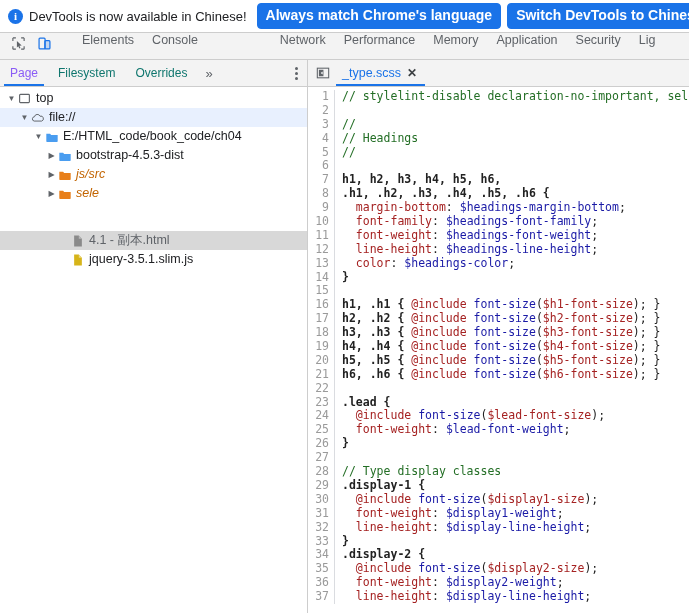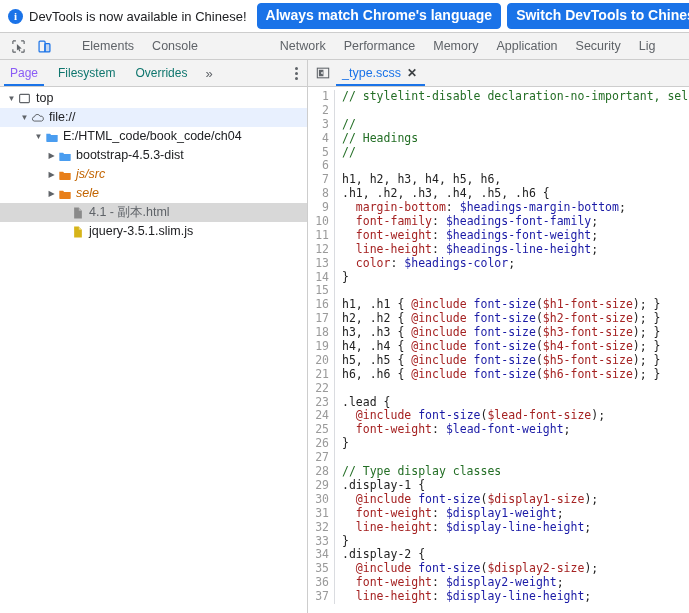--- a/index.html
+++ b/index.html
@@ -67,21 +67,21 @@
     font-family: "Liberation Sans", sans-serif;
     line-height: 1.1;
   }
 
   
   .maintabbar {
     height: 27px; min-height: 27px;
     background: #f3f3f3;
     border-bottom: 1px solid #cdcdcd;
     display: flex;
-    align-items: center;
+    align-items: flex-start;
     overflow: hidden;
     white-space: nowrap;
   }
   .tb-icons { display: flex; align-items: center; padding: 0 4px 0 8px; gap: 6px; }
   .tb-icon { width: 20px; height: 20px; display:flex; align-items:center; justify-content:center; cursor: pointer; border-radius: 2px;}
   .tb-sep { width: 1px; background: #cdcdcd; margin: 5px 4px 5px 4px; }
   .mtab {
     display: flex; align-items: center;
     padding: 0 9px;
     font-size: 12.5px;
@@ -155,21 +155,21 @@
     font-size: 12.5px;
     color: #202124;
   }
   .row {
     display: flex; align-items: center;
     height: 19px;
     white-space: nowrap;
     cursor: pointer;
   }
   .row.sel-blue { background: #e8f0fe; }
-  .row.sel-gray { background: #d8d8d8; }
+  .row.sel-gray { background: #d8d8d8; margin-top: 28px; }
   .arrow {
     width: 11px; height: 11px;
     display:inline-flex; align-items:center; justify-content:center;
     font-size: 8px; color: #5f6368; flex:0 0 auto;
   }
   .arrow.empty { visibility: hidden; }
   .ico { width: 15px; height: 15px; margin-right: 4px; flex:0 0 auto; display:inline-flex; align-items:center; justify-content:center;}
   .lbl { line-height: 1; }
   .lbl.italic { font-style: italic; color: #c26401; }
   .lbl.dim { color: #5f6368; }
@@ -190,21 +190,21 @@
     text-align: right;
     color: #9a9a9a;
     padding-right: 5px;
     border-right: 1px solid #dadce0;
     user-select: none;
     flex: 0 0 auto;
   }
   .code { padding-left: 7px; white-space: pre; flex: 1 1 auto; overflow: hidden; }
   .gutter div, .code div { height: 13.9px; }
   .cm { color: #236e25; }
-  .sel { color: #222222; }
+  .sel { color: #222222; font-weight: bold; }
   .prop { color: #a52222; }
   .var { color: #1a1aa6; }
   .at { color: #a52222; }
   .fn { color: #1a1aa6; }
   .pl { color: #222222; }
 </style>
 </head>
 <body>
 
 <div id="app">

